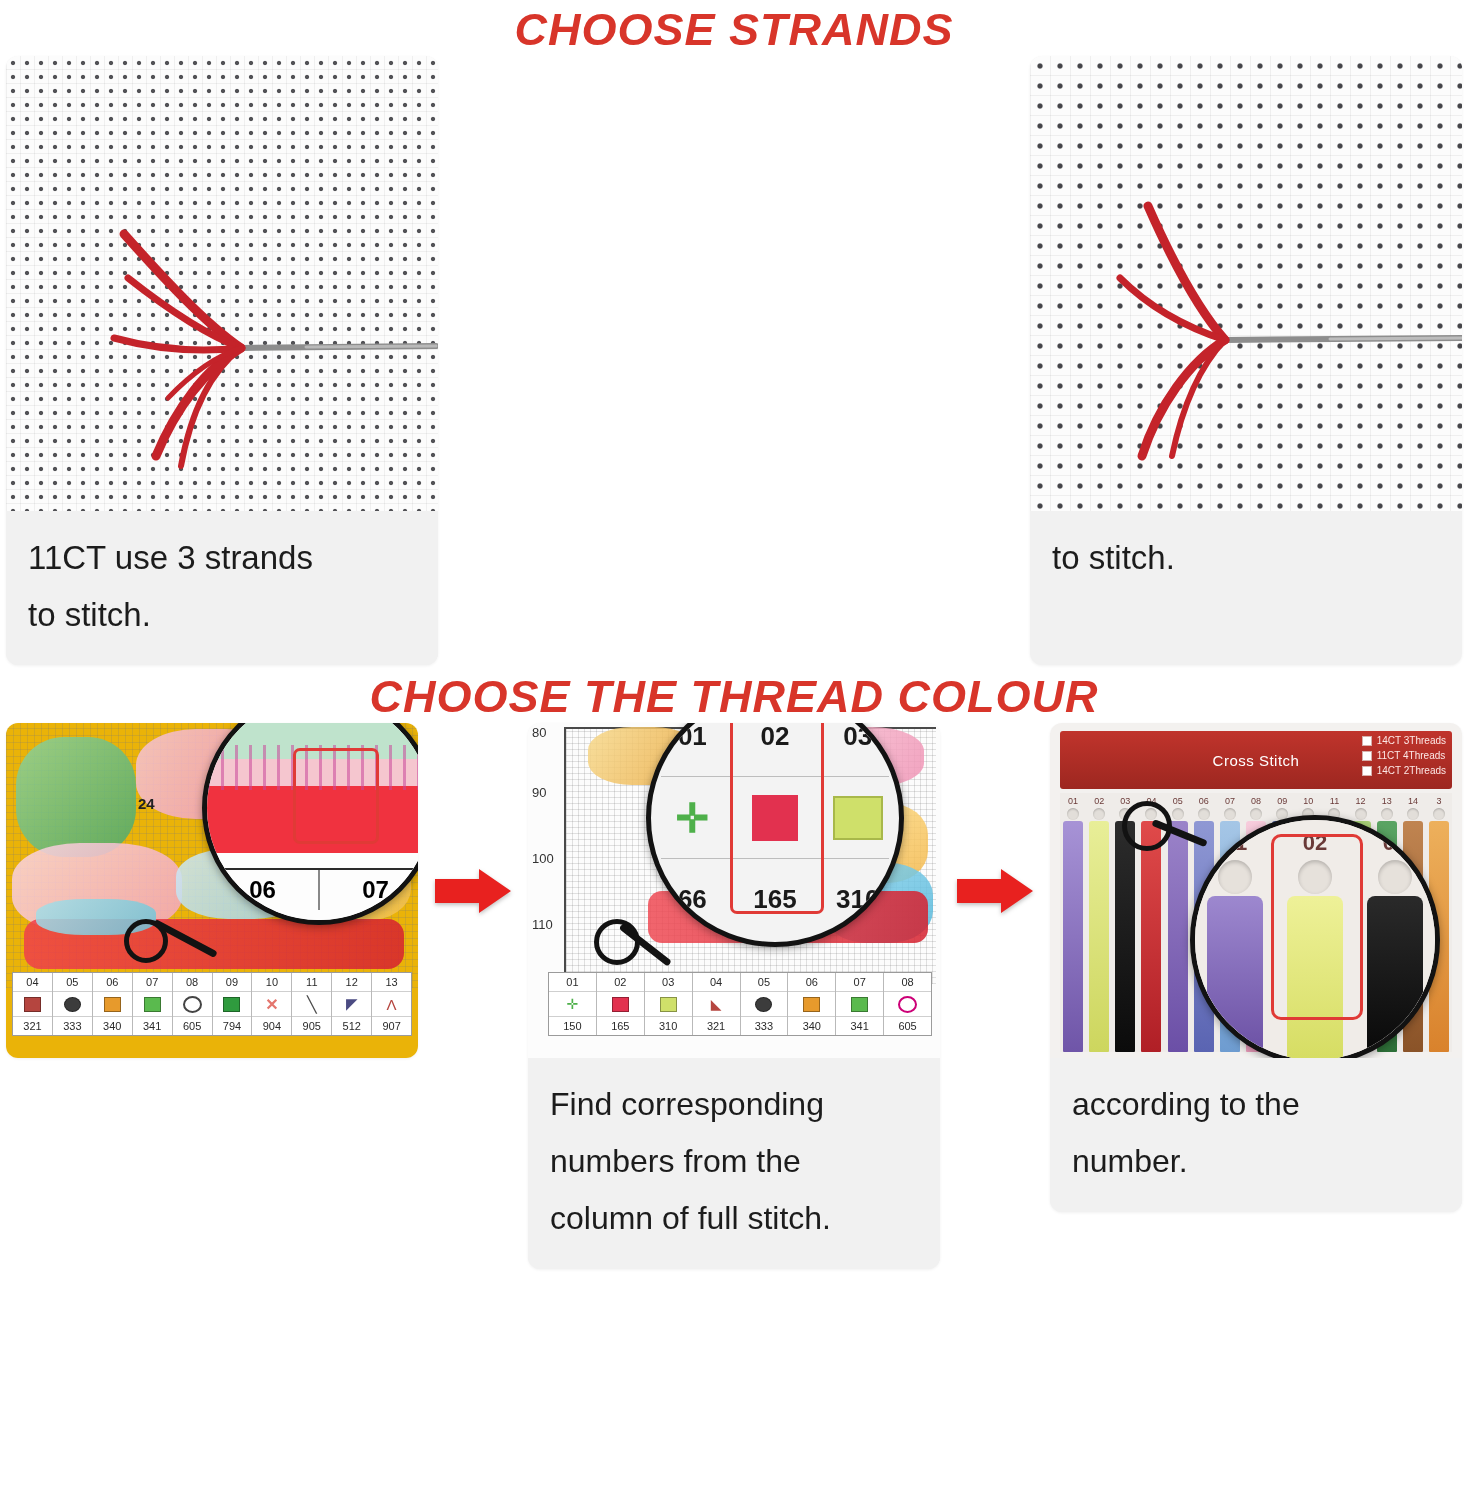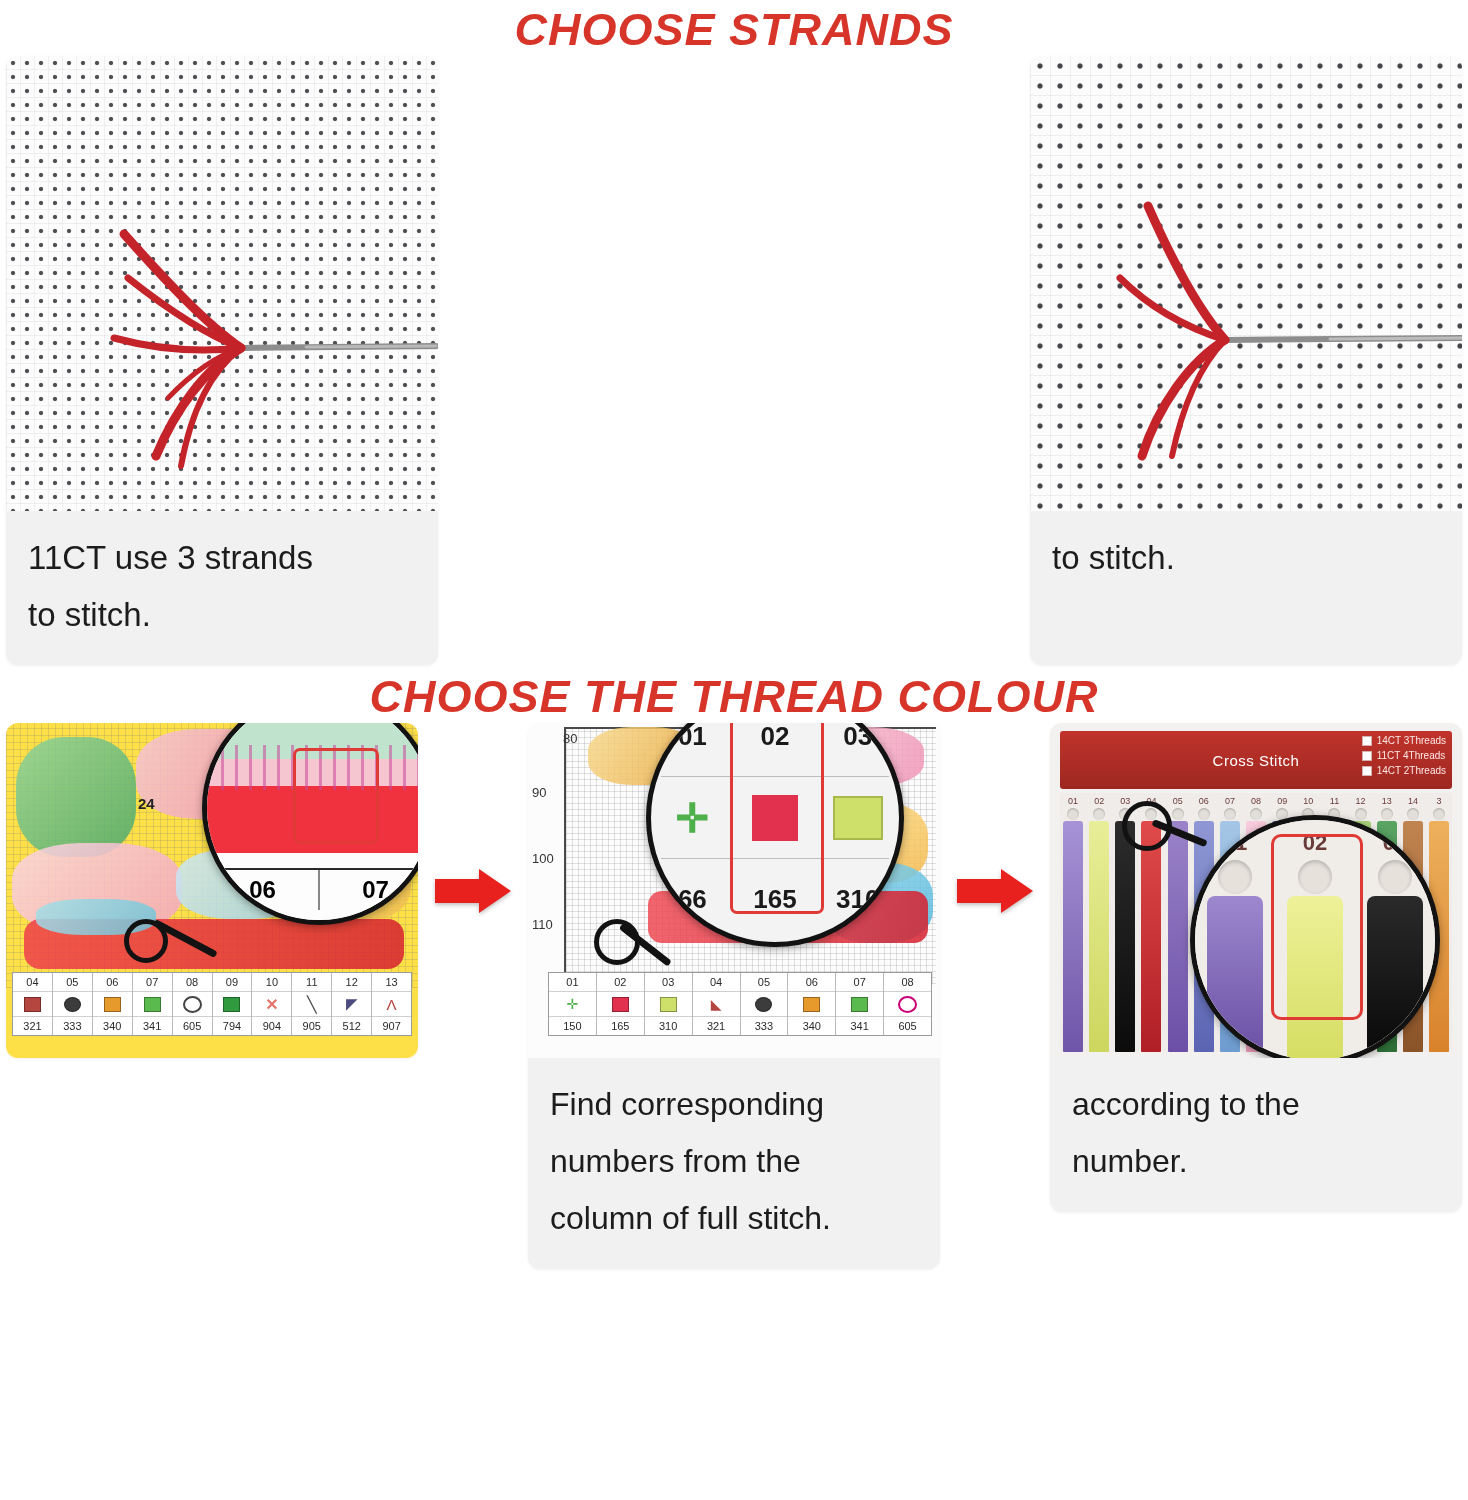--- a/index.html
+++ b/index.html
@@ -73,21 +73,21 @@
   .row-bot{width:1456px;margin:0 auto;padding:0 6px;justify-content:space-between;align-items:flex-start;position:relative;}
   .photo-bot{height:335px;background:#ffffff;}
   .card-bot{width:412px;}
   .arrow-wrap{width:100px;display:flex;align-items:center;justify-content:center;height:335px;}
   .arrow{
     width:76px;height:46px;position:relative;
     filter:drop-shadow(0 2px 2px rgba(0,0,0,.25));
   }
 
   
-  .chart1{position:absolute;inset:0;background:#fde047;}
+  .chart1{position:absolute;inset:0;background:#eab308;}
   .chart1 .grid{
     position:absolute;left:0;top:0;right:0;bottom:70px;
     background-image:
       repeating-linear-gradient(0deg,rgba(120,120,120,.22) 0 1px,transparent 1px 7px),
       repeating-linear-gradient(90deg,rgba(120,120,120,.22) 0 1px,transparent 1px 7px);
   }
   .legend-table{
     position:absolute;left:6px;right:6px;bottom:22px;height:62px;
     display:flex;border:1px solid #9b9b9b;background:#fff;
   }
@@ -321,21 +321,21 @@
     <svg class="arrow" viewBox="0 0 76 46">
       <polygon points="0,11 44,11 44,1 76,23 44,45 44,35 0,35" fill="#e8211f"></polygon>
     </svg>
   </div>
 
   <div class="card card-bot">
     <div class="photo photo-bot">
       <div class="chart2">
         <div class="grid2"></div>
 
-        <div class="ax-lab" style="top:8px;margin-left:31px;">80</div>
+        <div class="ax-lab" style="top:2px;">80</div>
         <div class="ax-lab" style="top:62px;">90</div>
         <div class="ax-lab" style="top:128px;">100</div>
         <div class="ax-lab" style="top:194px;">110</div>
 
         <div class="blob" style="left:60px;top:4px;width:110px;height:58px;background:linear-gradient(120deg,#f7d98b,#eaa93f);"></div>
         <div class="blob" style="left:168px;top:2px;width:100px;height:46px;background:linear-gradient(120deg,#bfe3a0,#7fc75f);"></div>
         <div class="blob" style="left:266px;top:4px;width:130px;height:60px;background:linear-gradient(120deg,#f9c9d7,#f093b5);"></div>
         <div class="blob" style="left:300px;top:80px;width:100px;height:80px;background:linear-gradient(150deg,#ffe08a,#f3b74a);"></div>
         <div class="blob" style="left:295px;top:140px;width:110px;height:80px;background:linear-gradient(150deg,#8fd6ef,#4fb4d8);"></div>
         <div class="blob" style="left:120px;top:168px;width:280px;height:52px;border-radius:14px;background:linear-gradient(90deg,#ef4a54,#d6212f);"></div>

